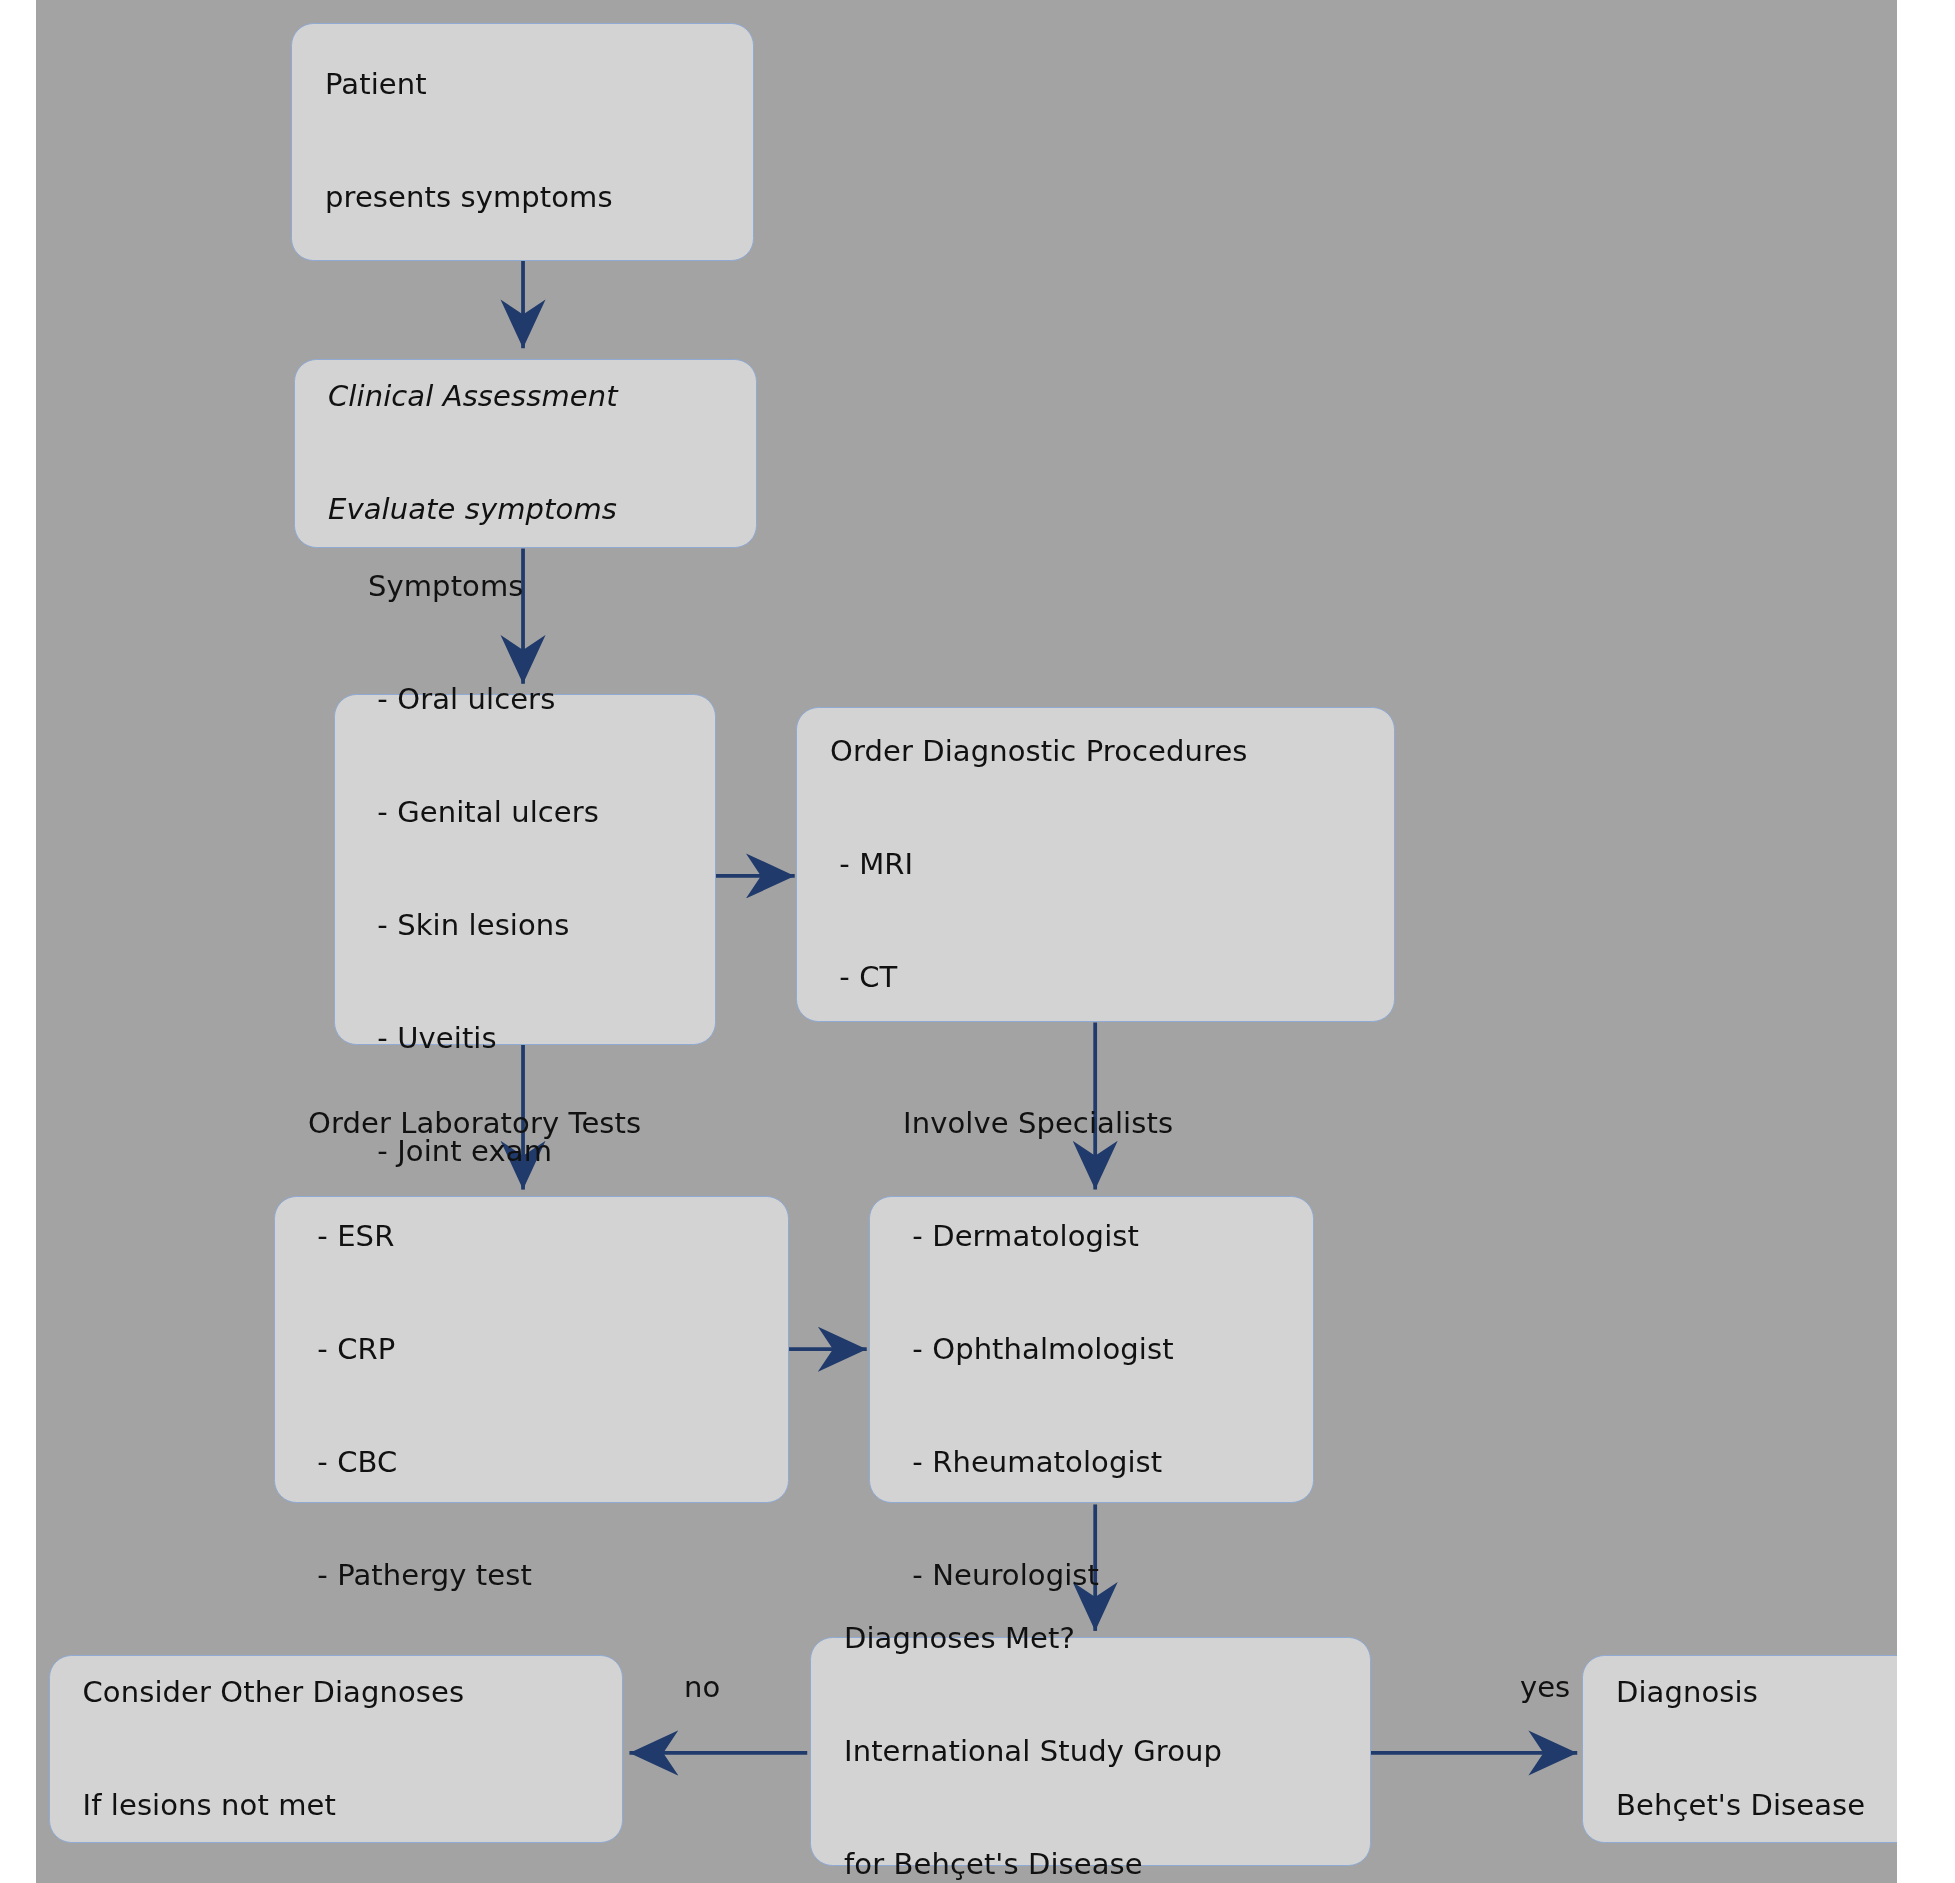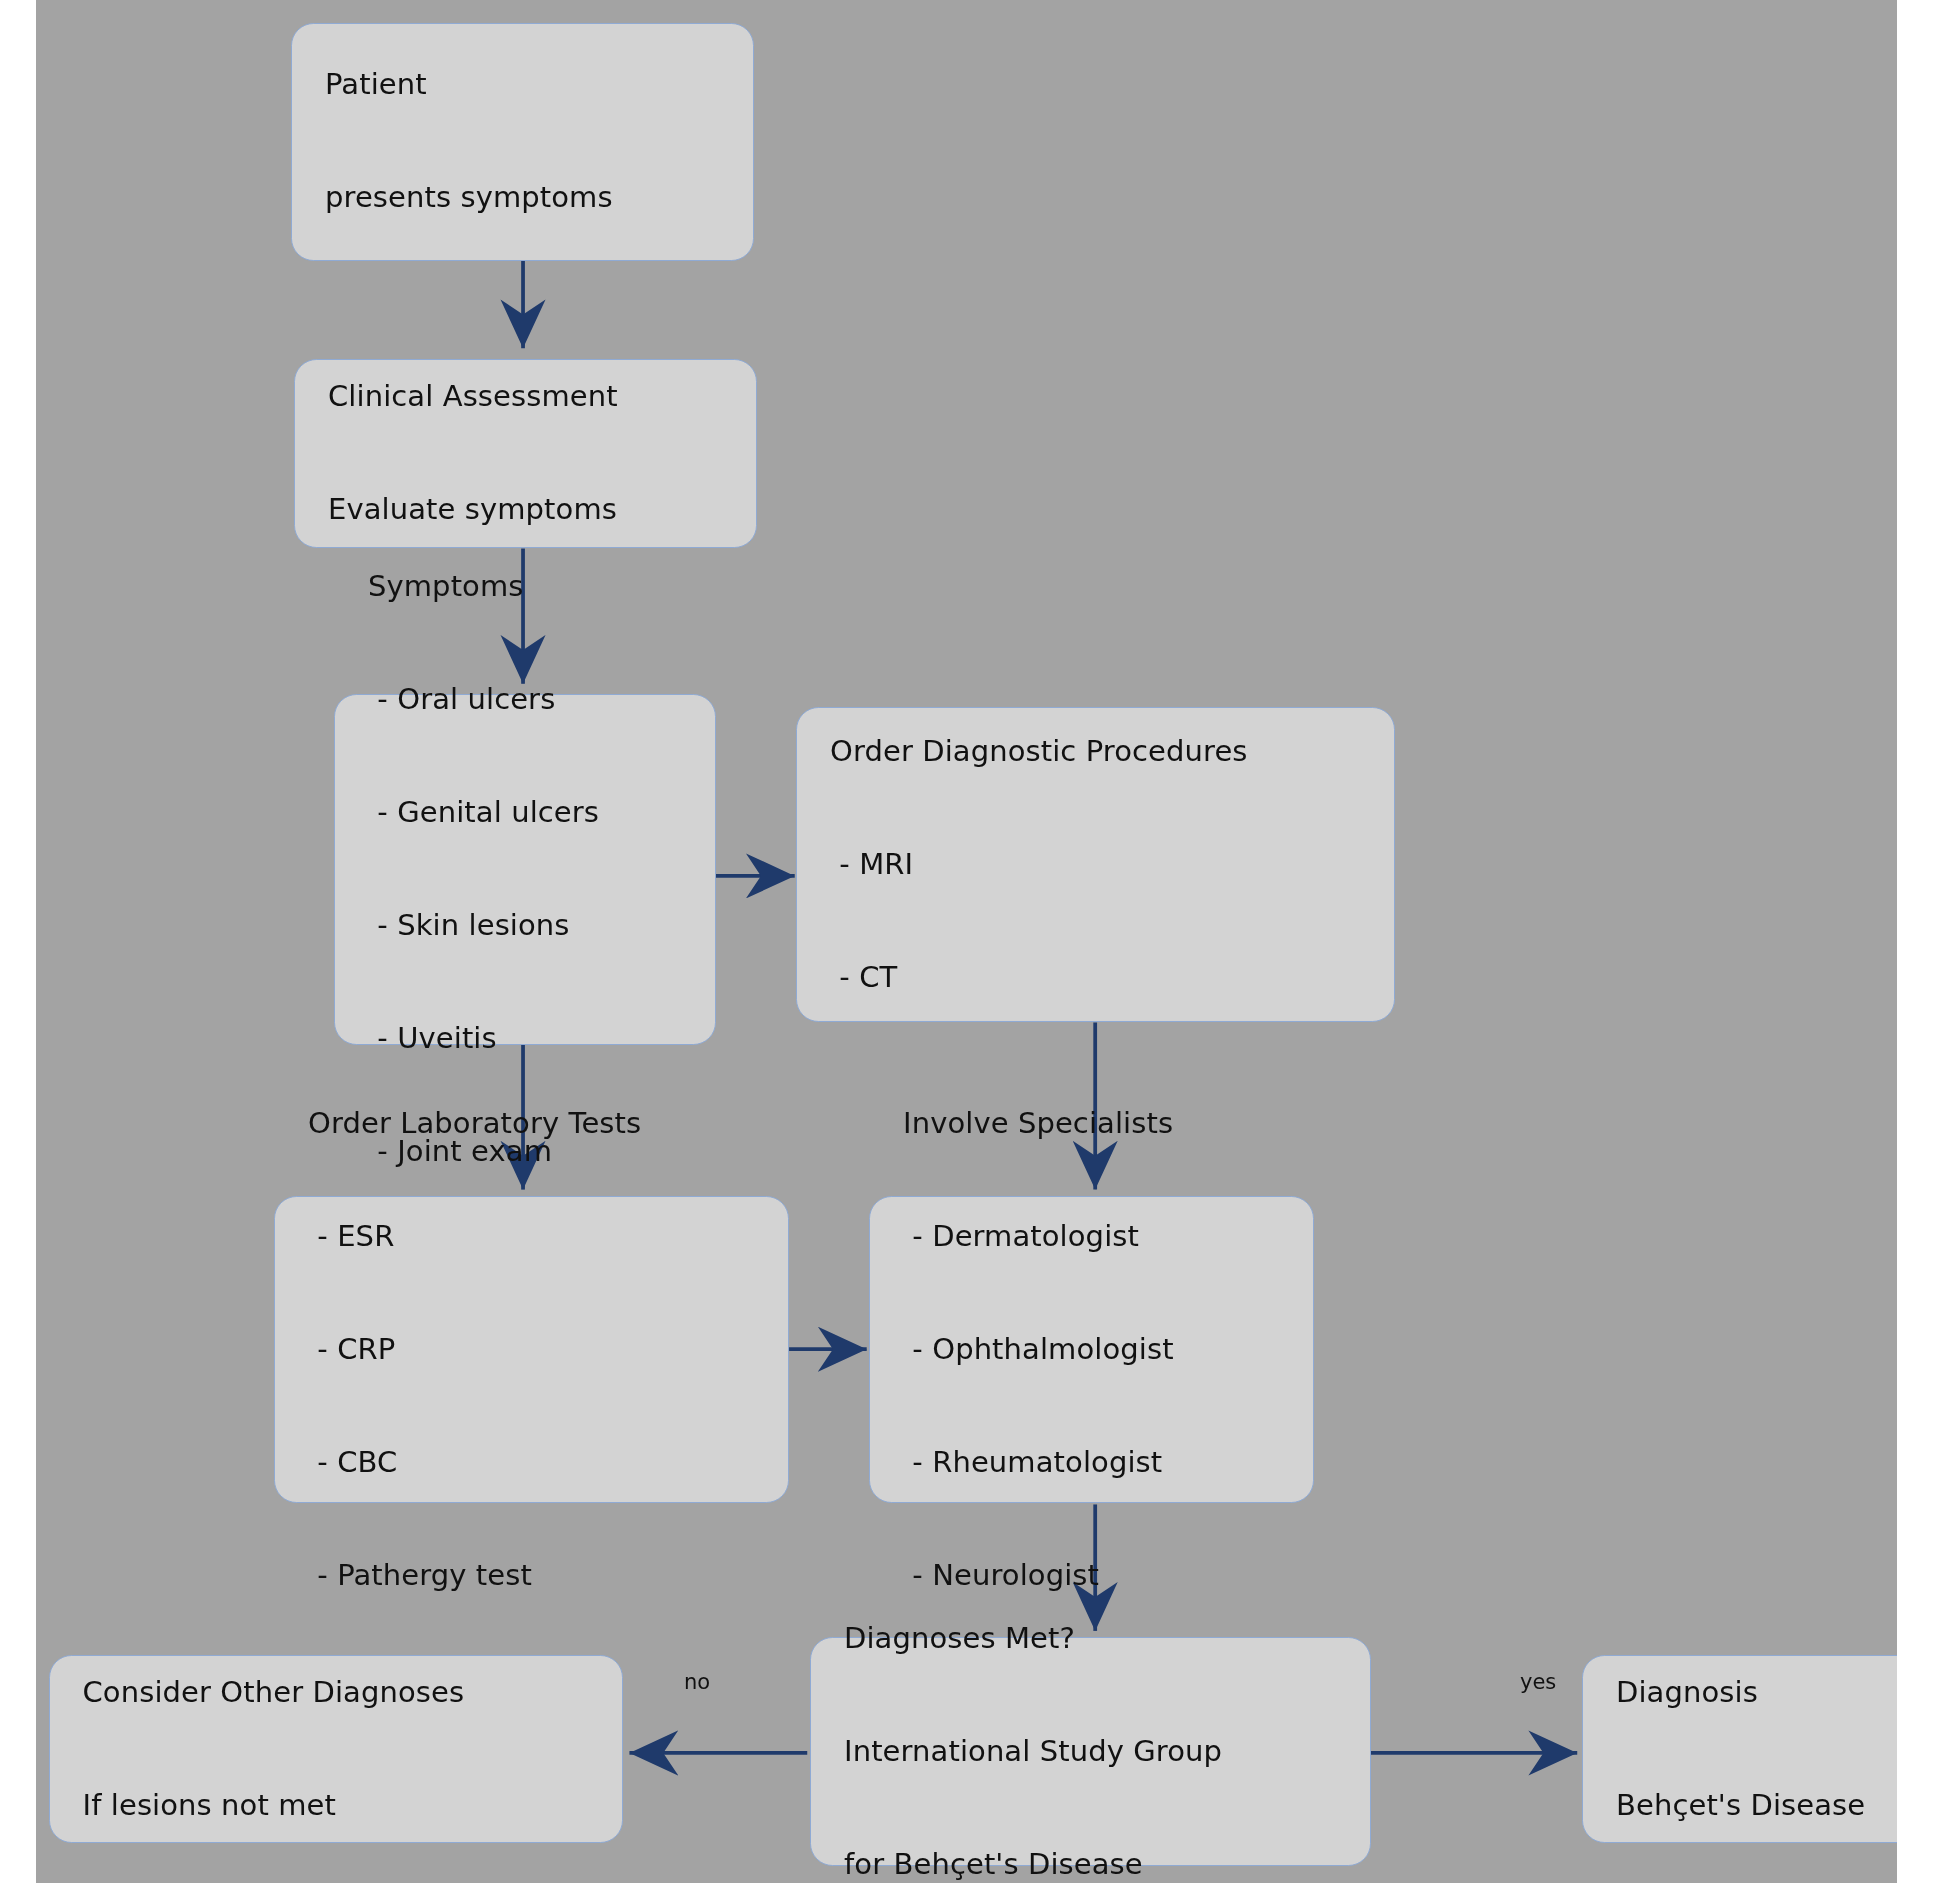--- a/index.html
+++ b/index.html
@@ -38,21 +38,21 @@
     line-height: 1.30;
     white-space: pre;
     letter-spacing: 0.1px;
   }
   .node .body {
     padding: 0 33px;
   }
   .edge-label {
     position: absolute;
     font-family: "DejaVu Sans", sans-serif;
-    font-size: 21px;
+    font-size: 29px;
     color: #111111;
     white-space: pre;
   }
 </style>
 </head>
 <body>
 
 <div id="canvas">
 
   <svg id="edges" viewBox="0 0 3123 3009" xmlns="http://www.w3.org/2000/svg">
@@ -99,21 +99,21 @@
     </g>
   </svg>
 
   <div class="node" style="left:255px; top:22.5px; width:463px; height:238px;">
     <div class="body">
       <div>Patient</div>
       <div>presents symptoms</div>
     </div>
   </div>
 
-  <div class="node" style="left:258px; top:359px; width:463px; height:189px;">
+  <div class="node" style="left:258px; top:359px; width:463px; height:189px;font-style:italic;">
     <div class="body">
       <div>Clinical Assessment</div>
       <div>Evaluate symptoms</div>
     </div>
   </div>
 
   <div class="node" style="left:298px; top:694px; width:382px; height:351px;">
     <div class="body">
       <div>Symptoms</div>
       <div> - Oral ulcers</div>

